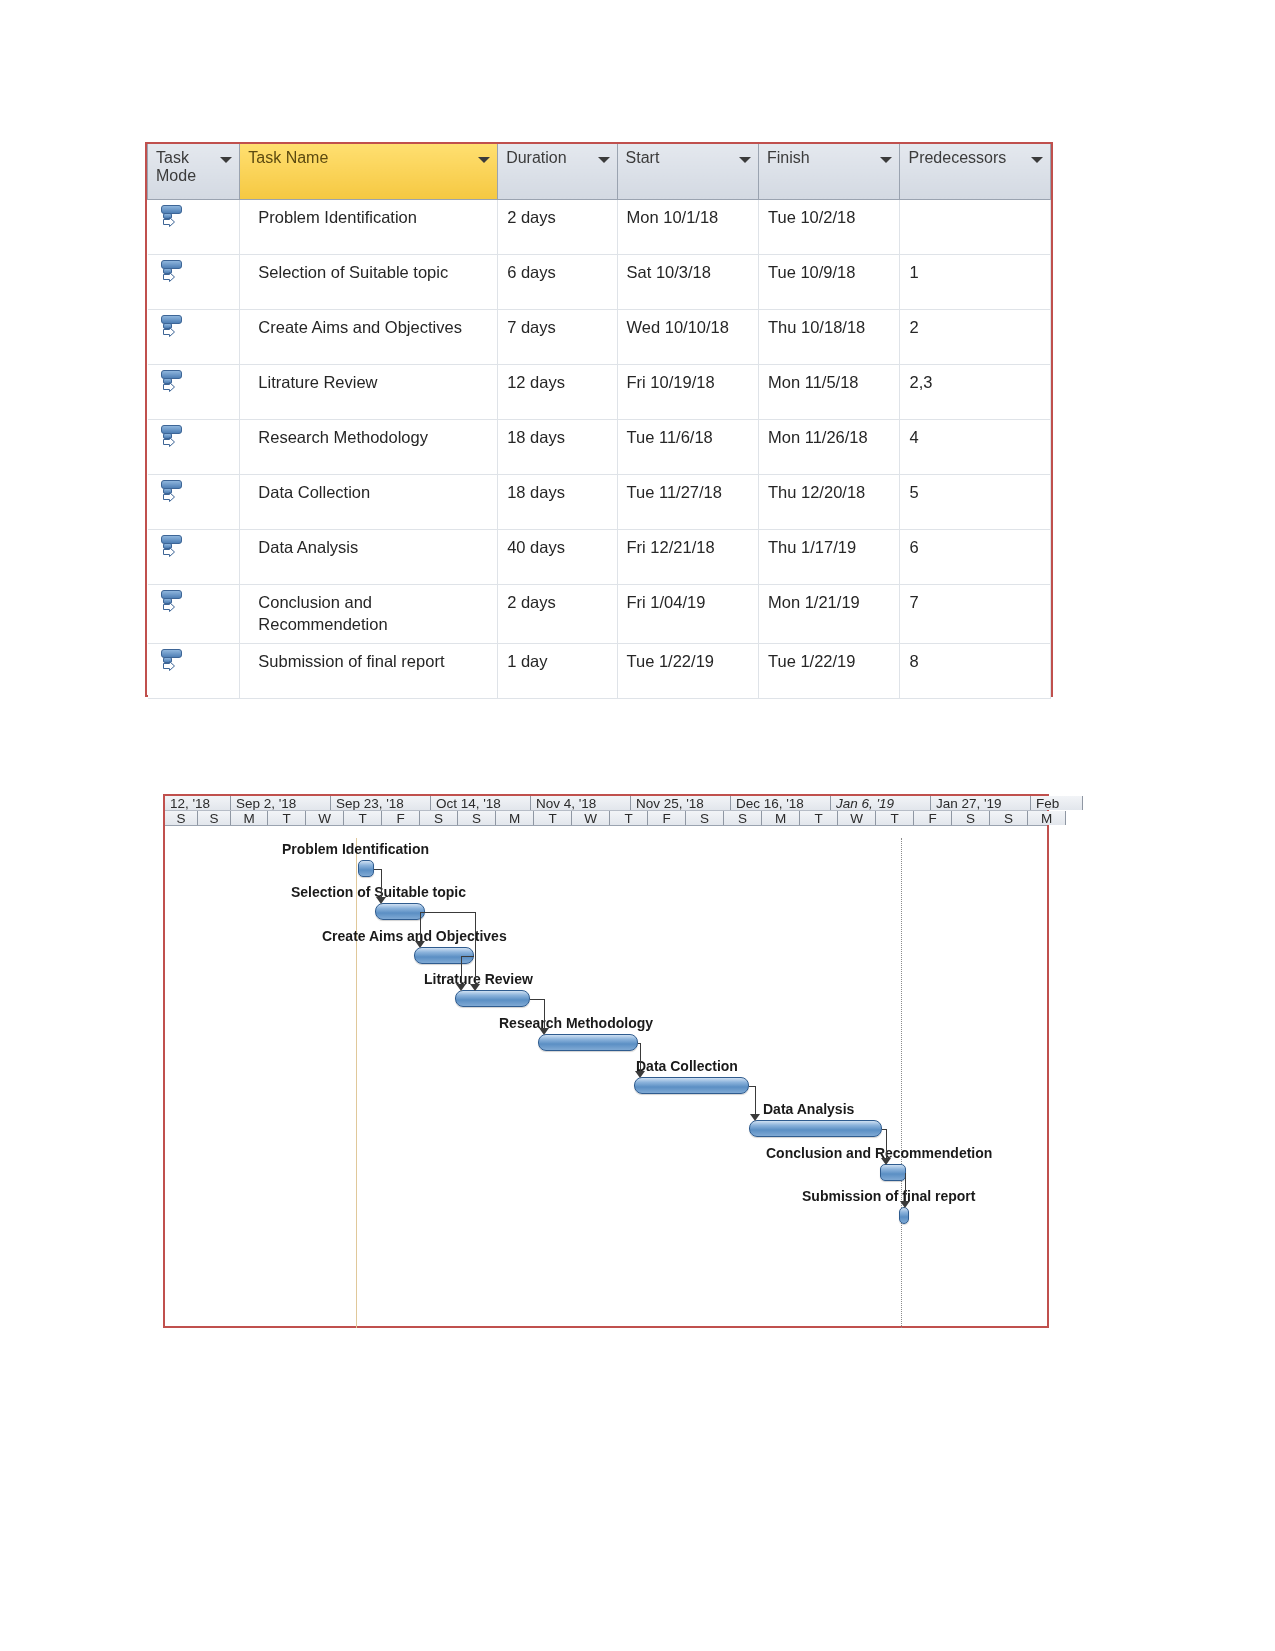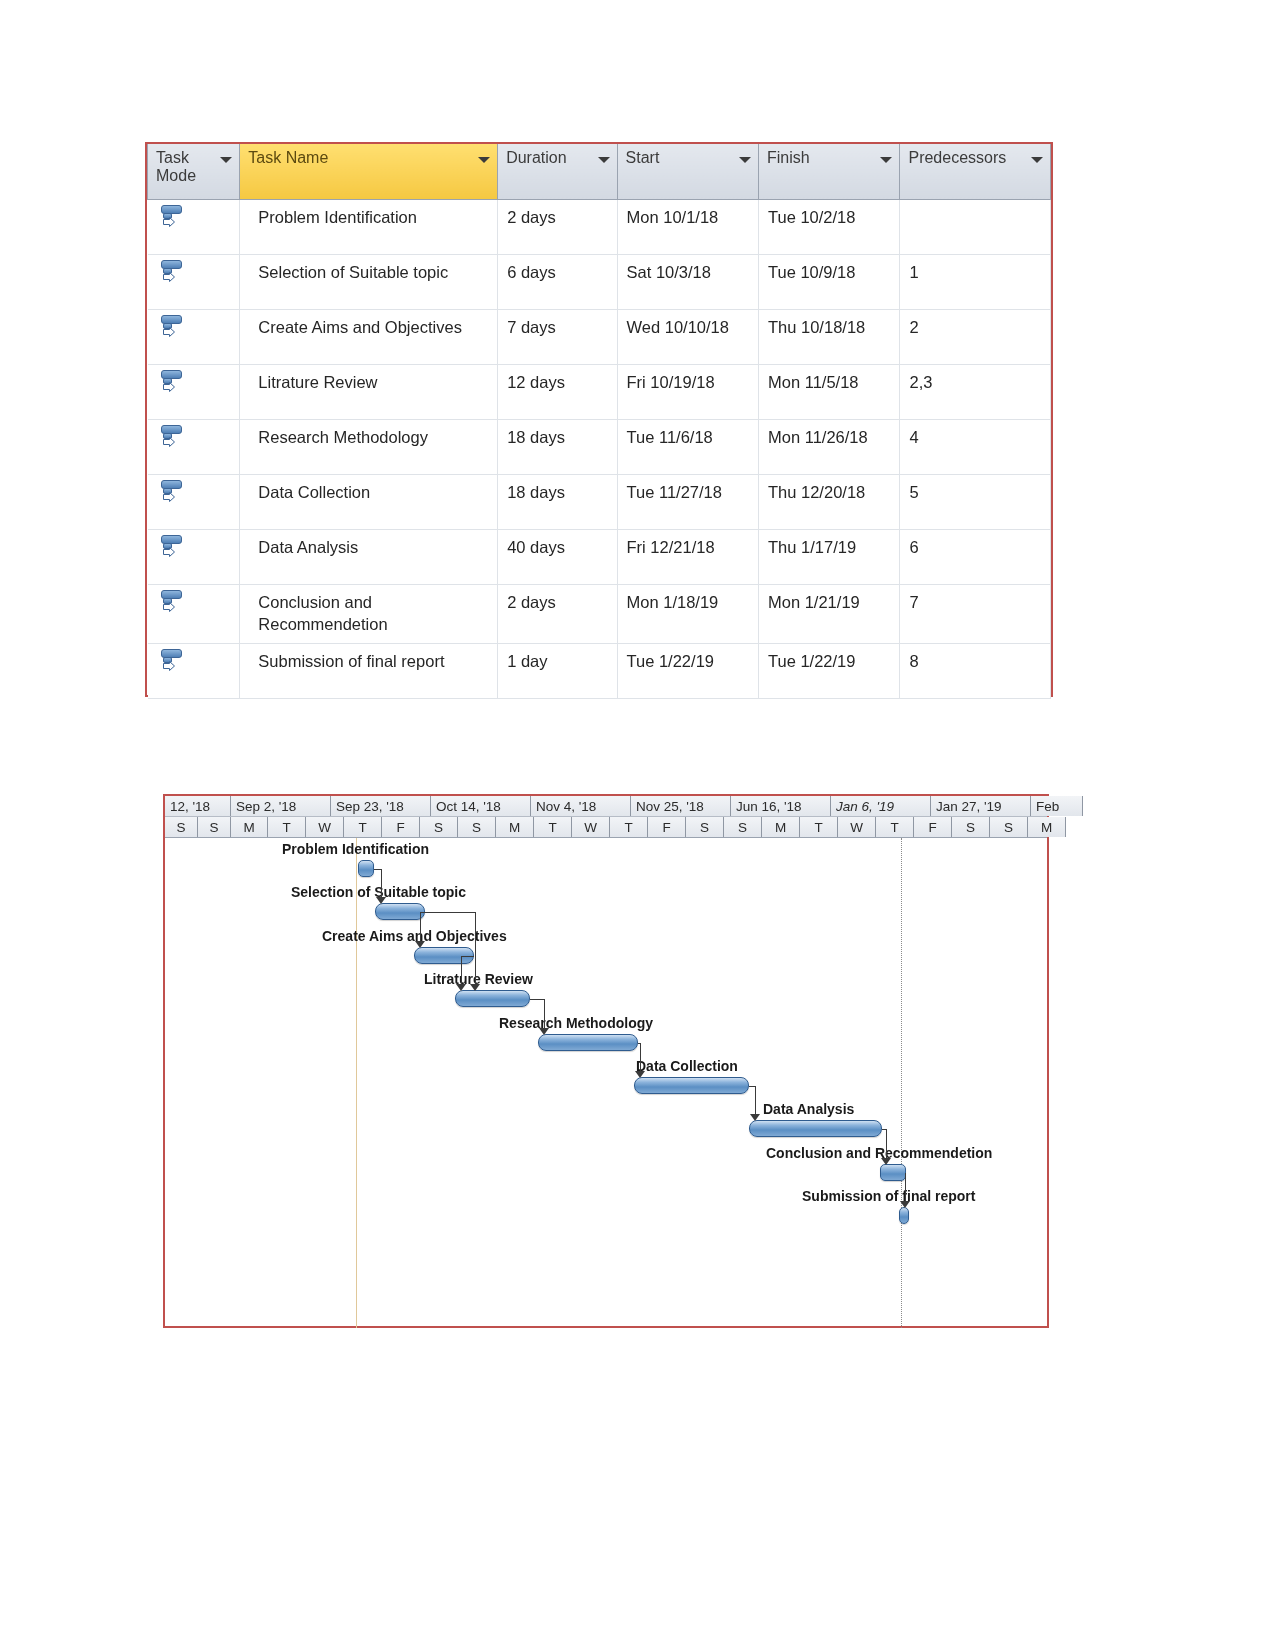--- a/index.html
+++ b/index.html
@@ -45,21 +45,21 @@
   .tmicon .bar1{position:absolute;left:1px;top:1px;width:19px;height:7px;border-radius:3px;
     background:linear-gradient(to bottom,#8fb6dd,#4f7fb5);border:1px solid #3d6596;}
   .tmicon .bar2{position:absolute;left:3px;top:9px;width:7px;height:4px;border-radius:2px;
     background:linear-gradient(to bottom,#8fb6dd,#4f7fb5);border:1px solid #3d6596;}
   .tmicon .arw{position:absolute;left:3px;top:13px;width:12px;height:10px;}
 
   
   #gantt-wrap{position:absolute;left:163px;top:794px;width:886px;height:534px;
     border:2px solid #C0504D;background:#ffffff;box-sizing:border-box;}
   #gantt-head{position:absolute;left:0;top:0;width:100%;height:42px;}
-  .tl-row{display:flex;height:21px;box-sizing:border-box;}
+  .tl-row{display:flex;height:15px;box-sizing:border-box;}
   .tl-top{border-bottom:1px solid #b6bcc6;}
   .tl-bot{border-bottom:1px solid #9aa3b0;}
   .tl-cell{
     background:linear-gradient(to bottom,#f2f4f7 0%,#e2e6ec 100%);
     border-right:1px solid #8f97a3;
     font-size:13.5px;color:#2b2b2b;box-sizing:border-box;
     display:flex;align-items:center;padding-left:5px;white-space:nowrap;overflow:hidden;
   }
   .tl-bot .tl-cell{justify-content:center;padding-left:0;font-size:13.5px;}
 
@@ -190,21 +190,21 @@
           <td class="tinted"><span>Fri 12/21/18</span></td>
           <td class="tinted"><span>Thu 1/17/19</span></td>
           <td><span>6</span></td>
         </tr>
         <tr>
           <td class="tm"><span class="tmicon"><span class="bar1"></span><span class="bar2"></span><svg class="arw" viewBox="0 0 12 10">
                 <path d="M0.5 2.5 H6.5 V0.5 L11.5 5 L6.5 9.5 V7.5 H0.5 Z" fill="#ffffff" stroke="#3d6596" stroke-width="1"></path>
               </svg></span></td>
           <td class="name"><span>Conclusion and Recommendetion</span></td>
           <td><span>2 days</span></td>
-          <td class="tinted"><span>Mon 1/18/19</span></td>
+          <td class="tinted"><span>Fri 1/04/19</span></td>
           <td class="tinted"><span>Mon 1/21/19</span></td>
           <td><span>7</span></td>
         </tr>
         <tr>
           <td class="tm"><span class="tmicon"><span class="bar1"></span><span class="bar2"></span><svg class="arw" viewBox="0 0 12 10">
                 <path d="M0.5 2.5 H6.5 V0.5 L11.5 5 L6.5 9.5 V7.5 H0.5 Z" fill="#ffffff" stroke="#3d6596" stroke-width="1"></path>
               </svg></span></td>
           <td class="name"><span>Submission of final report</span></td>
           <td><span>1 day</span></td>
           <td class="tinted"><span>Tue 1/22/19</span></td>
@@ -230,21 +230,21 @@
         <div class="tl-cell" style="width: 100px; flex: 0 0 100px;">
           <span>Oct 14, '18</span>
         </div>
         <div class="tl-cell" style="width: 100px; flex: 0 0 100px;">
           <span>Nov 4, '18</span>
         </div>
         <div class="tl-cell" style="width: 100px; flex: 0 0 100px;">
           <span>Nov 25, '18</span>
         </div>
         <div class="tl-cell" style="width: 100px; flex: 0 0 100px;">
-          <span>Jun 16, '18</span>
+          <span>Dec 16, '18</span>
         </div>
         <div class="tl-cell" style="width: 100px; flex: 0 0 100px; font-style: italic;">
           <span>Jan 6, '19</span>
         </div>
         <div class="tl-cell" style="width: 100px; flex: 0 0 100px;">
           <span>Jan 27, '19</span>
         </div>
         <div class="tl-cell" style="width: 52px; flex: 0 0 52px;">
           <span>Feb</span>
         </div>

